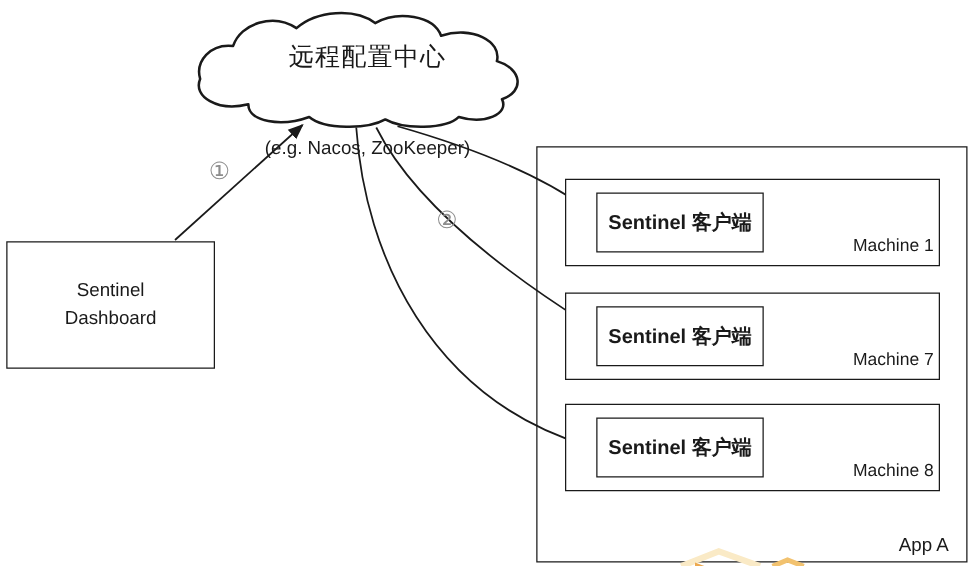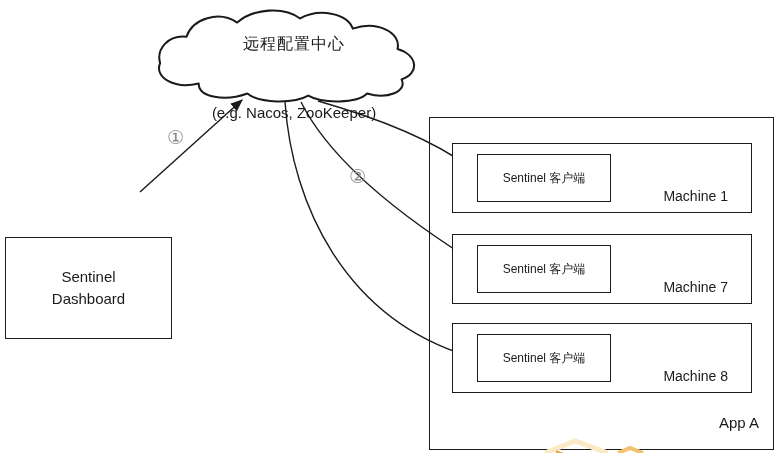--- a/index.html
+++ b/index.html
@@ -17,72 +17,72 @@
   .layer { position: absolute; left: 0; top: 0; width: 776px; height: 453px; pointer-events: none; }
 
   
   .cloud-svg { position: absolute; left: 152px; top: 4px; width: 280px; height: 102px; }
   .cloud-text {
     position: absolute;
     left: 170px; top: 32px; width: 248px;
     text-align: center;
     line-height: 1.45;
   }
-  .cloud-text .zh { font-size: 16px; letter-spacing: 1px; display: block; }
+  .cloud-text .zh { font-size: 20px; letter-spacing: 1px; display: block; }
   .cloud-text .en { font-size: 15px; display: block; margin-top: 47px; }
 
   
   .dashboard {
     position: absolute;
     left: 5px; top: 193px; width: 167px; height: 102px;
     border: 1.5px solid #1a1a1a;
     background: #ffffff;
     display: flex; flex-direction: column;
     align-items: center; justify-content: center;
     font-size: 15px; line-height: 1.5;
     text-align: center;
-    margin-top: 44px;
   }
 
   
   .app-box {
     position: absolute;
     left: 429px; top: 117px; width: 345px; height: 333px;
     border: 1.5px solid #1a1a1a;
     background: transparent;
   }
   .app-label {
     position: absolute;
-    right: 14px; bottom: 18px;
+    right: 14px; bottom: 4px;
     font-size: 15px;
   }
 
   
   .machine {
     position: absolute;
     left: 452px; width: 300px; height: 70px;
     border: 1.5px solid #1a1a1a;
     background: #ffffff;
   }
   .machine.m1 { top: 143px; }
   .machine.m2 { top: 234px; }
   .machine.m3 { top: 323px; }
   .machine-label {
     position: absolute;
-    right: 23px; bottom: 8px;
+    right: 4px; bottom: 8px;
     font-size: 14px;
   }
   .client {
     position: absolute;
     left: 24px; top: 10px; width: 134px; height: 48px;
     border: 1.5px solid #1a1a1a;
     background: #ffffff;
     display: flex; align-items: center; justify-content: center;
-    font-size: 12px;
+    font-size: 16px;
     white-space: nowrap;
+    font-weight: bold;
   }
 
   
   .step-label {
     position: absolute;
     font-size: 19px;
     color: #8d8d8d;
     line-height: 1;
   }
   .step-1 { left: 167px; top: 128px; }

